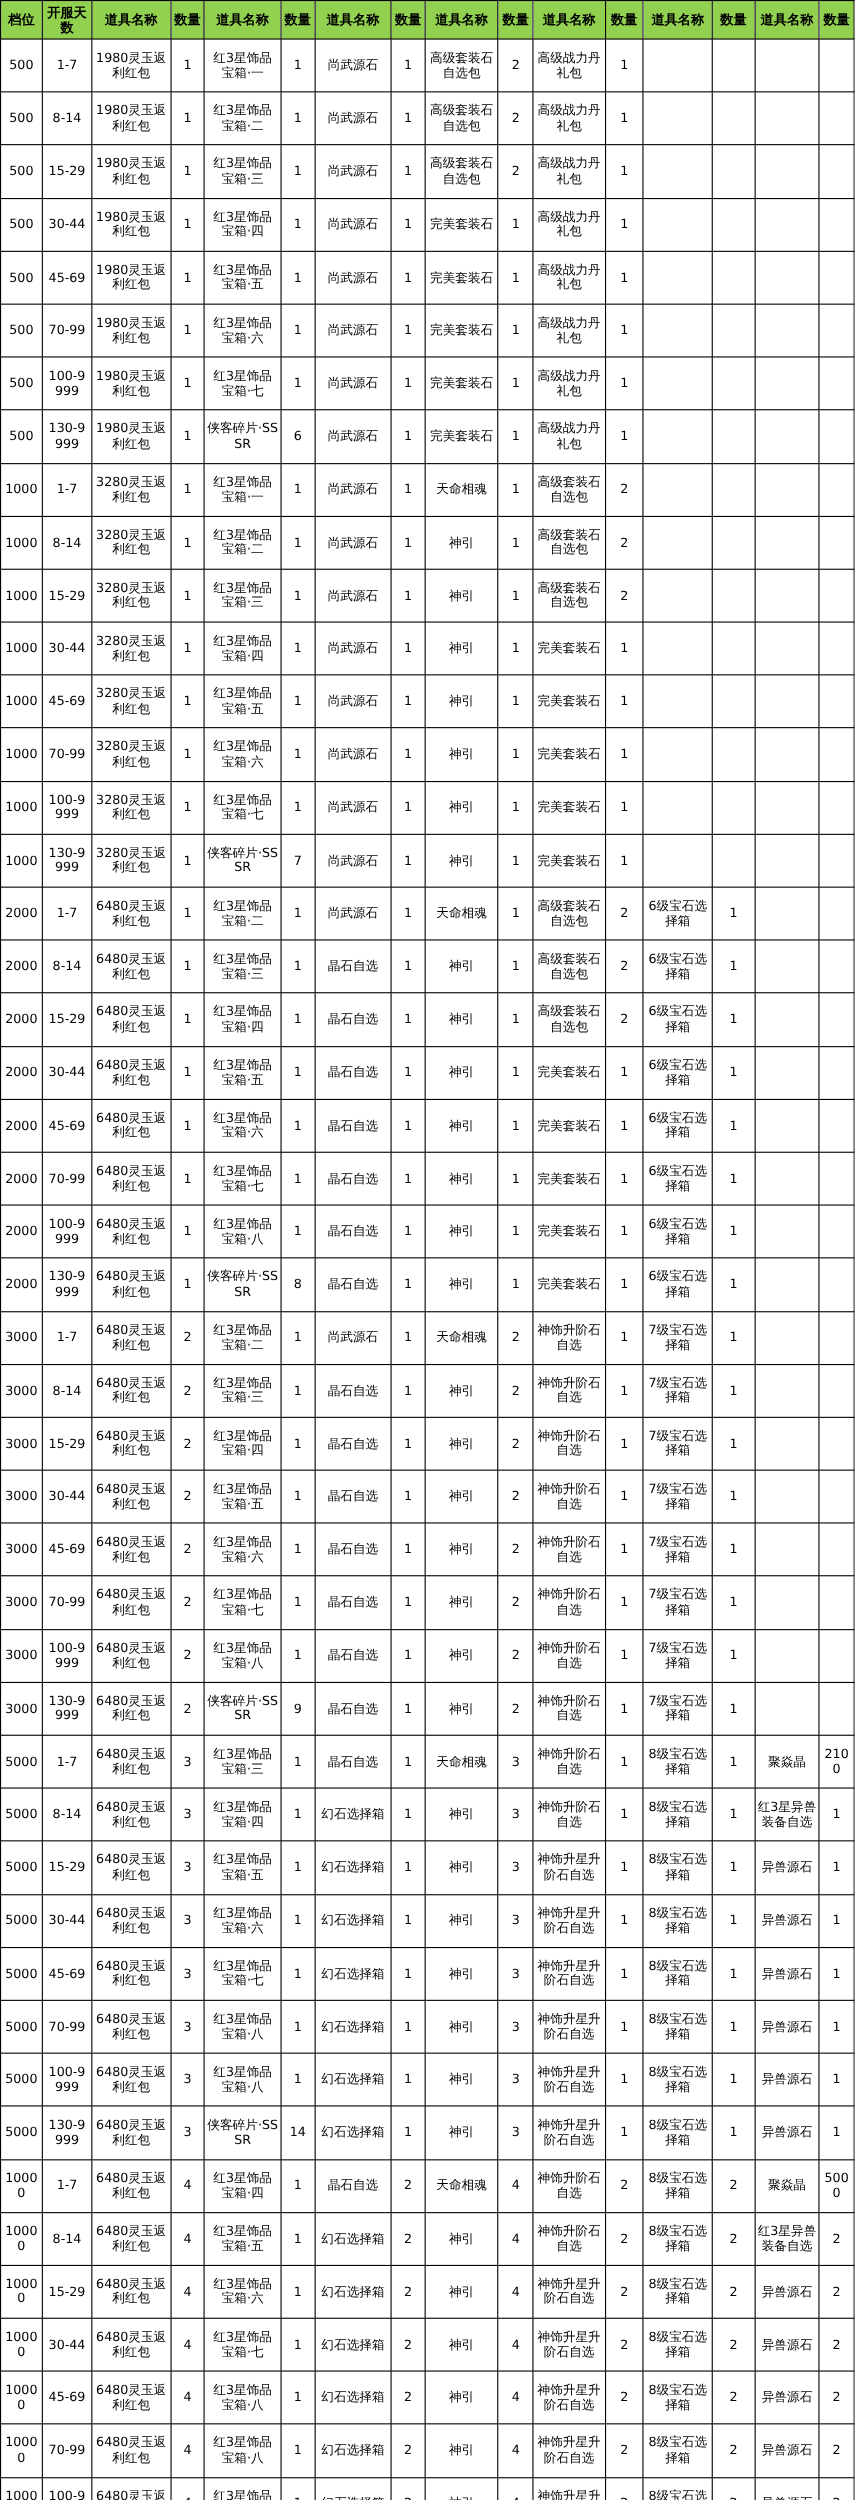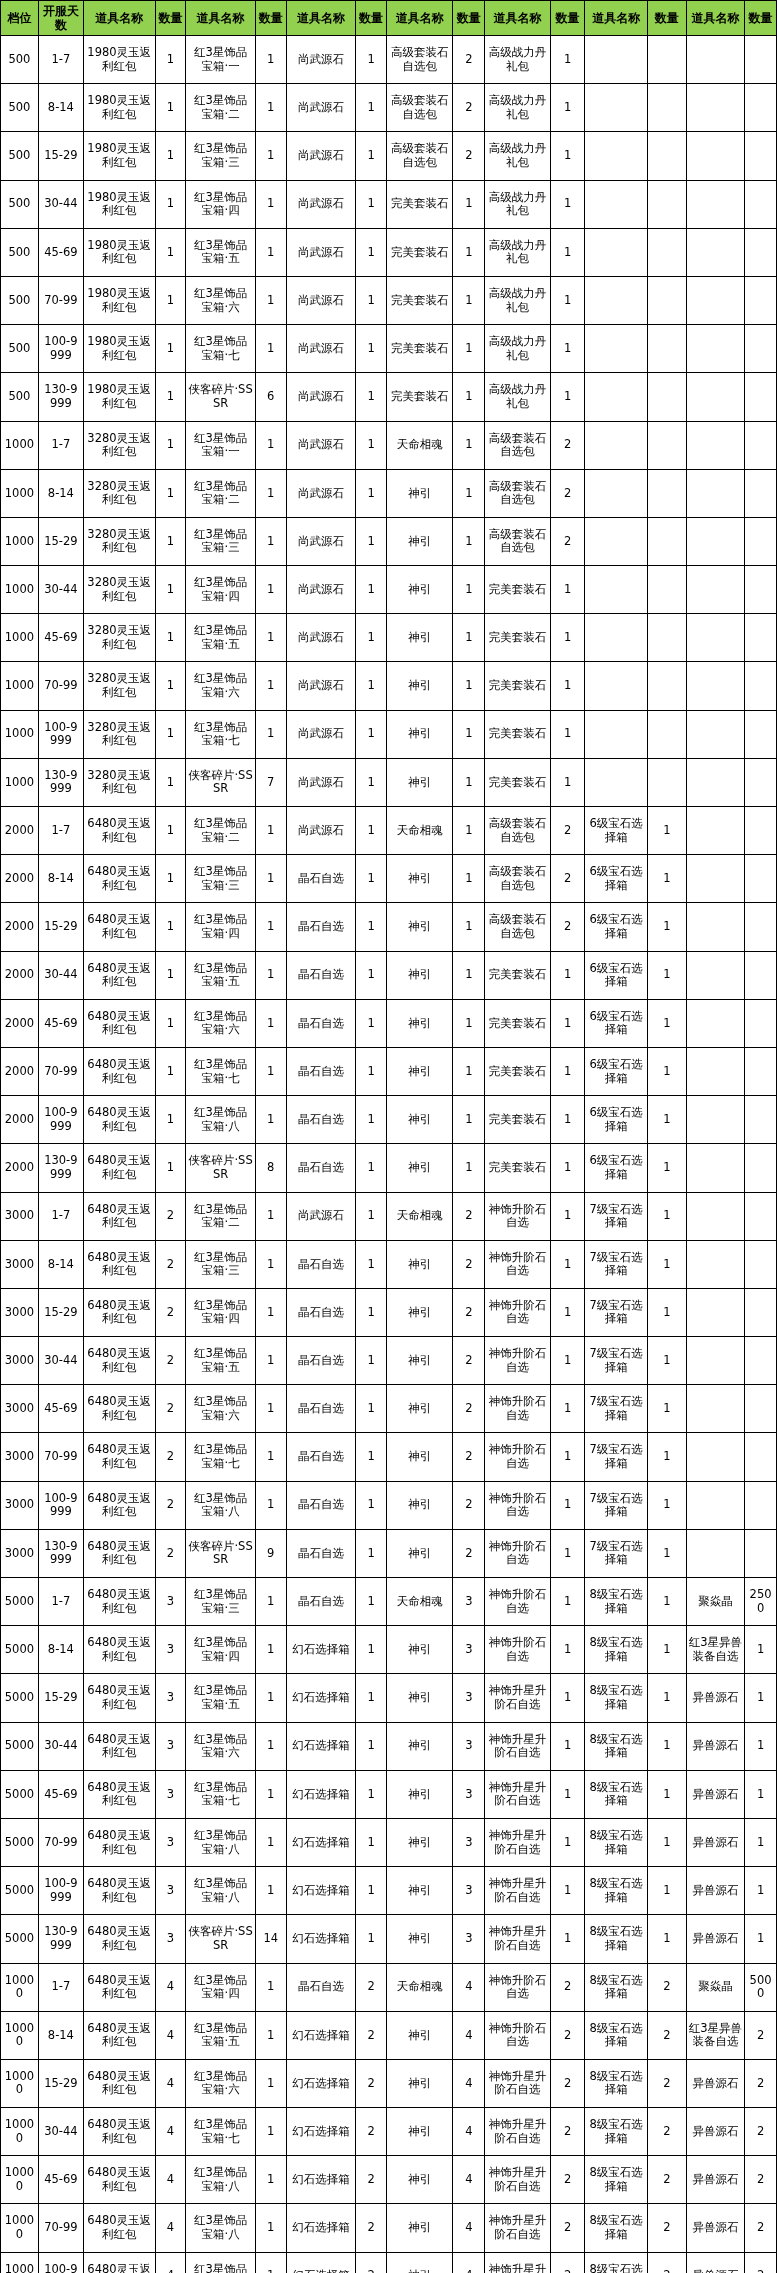--- a/index.html
+++ b/index.html
@@ -671,21 +671,21 @@
           <td class="qty-cell">1</td>
           <td>晶石自选</td>
           <td class="qty-cell">1</td>
           <td>天命相魂</td>
           <td class="qty-cell">3</td>
           <td>神饰升阶石自选</td>
           <td class="qty-cell">1</td>
           <td>8级宝石选择箱</td>
           <td class="qty-cell">1</td>
           <td>聚焱晶</td>
-          <td class="qty-cell">2500</td>
+          <td class="qty-cell">2100</td>
         </tr>
         <tr>
           <td>5000</td>
           <td>8-14</td>
           <td>6480灵玉返利红包</td>
           <td class="qty-cell">3</td>
           <td>红3星饰品宝箱·四</td>
           <td class="qty-cell">1</td>
           <td>幻石选择箱</td>
           <td class="qty-cell">1</td>

